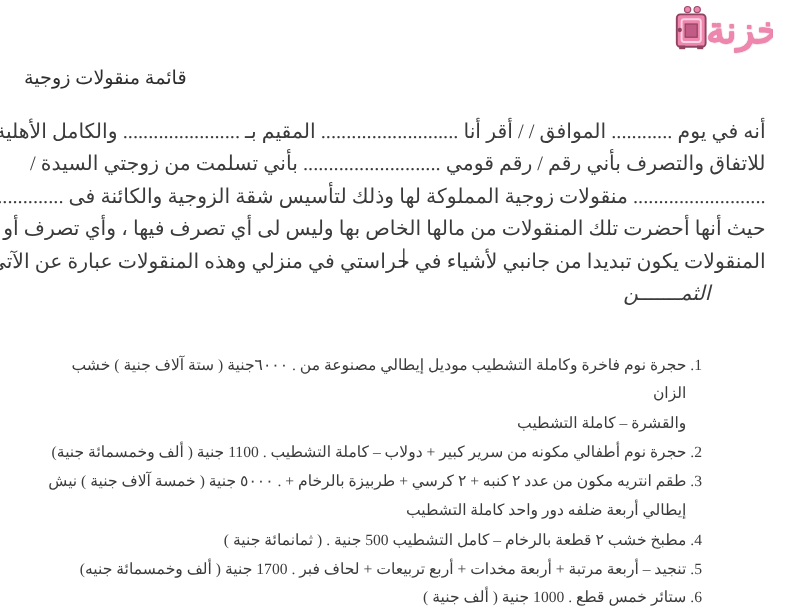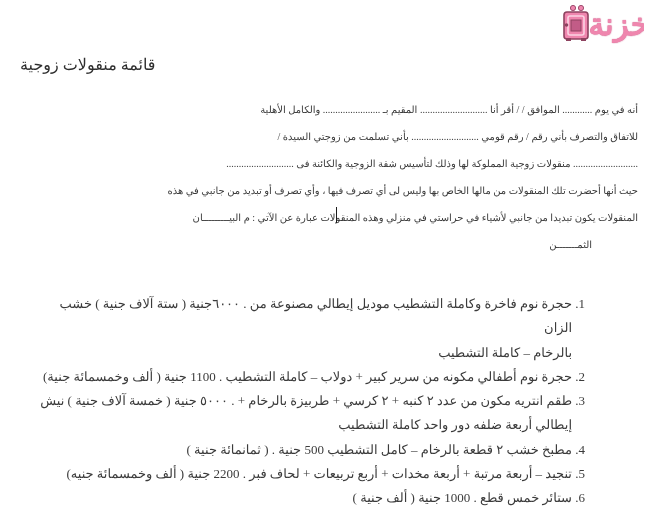--- a/index.html
+++ b/index.html
@@ -27,24 +27,24 @@
   
   .doc-title{
     position:absolute;top:55px;left:0;right:0;
     text-align:left;direction:rtl;
     font-size:16px;font-weight:normal;color:#2e2e2e;margin-left:20px;
   }
   
   .intro{
     position:absolute;top:96px;right:6px;left:6px;
     direction:rtl;text-align:right;
-    font-size:10px;line-height:27px;color:#3b3b3b;
+    font-size:17px;line-height:27px;color:#3b3b3b;
   }
   .intro-line{white-space:nowrap;}
-  .intro-line.price-head{padding-right:46px;}
+  .intro-line.price-head{padding-right:46px;font-style:italic;}
   
   .items{
     position:absolute;top:292px;right:46px;left:36px;
     direction:rtl;
   }
   .items ol{
     margin:0;padding:0 26px 0 0;
     list-style:decimal;
   }
   .items li{
@@ -89,24 +89,24 @@
     <div class="intro-line">حيث أنها أحضرت تلك المنقولات من مالها الخاص بها وليس لى أي تصرف فيها ، وأي تصرف أو تبديد من جانبي في هذه</div>
     <div class="intro-line">المنقولات يكون تبديدا من جانبي لأشياء في حراستي في منزلي وهذه المنقولات عبارة عن الآتي : م البيـــــــــان</div>
     <div class="intro-line price-head">الثمـــــــن</div>
   </div>
 
   <div class="text-cursor"></div>
 
   <div class="items">
     <ol>
       <li>حجرة نوم فاخرة وكاملة التشطيب موديل إيطالي مصنوعة من . ٦٠٠٠جنية ( ستة آلاف جنية ) خشب الزان
-بالرخام – كاملة التشطيب</li>
+والقشرة – كاملة التشطيب</li>
       <li>حجرة نوم أطفالي مكونه من سرير كبير + دولاب – كاملة التشطيب . 1100 جنية ( ألف وخمسمائة جنية)</li>
       <li>طقم انتريه مكون من عدد ٢ كنبه + ٢ كرسي + طربيزة بالرخام + . ٥٠٠٠ جنية ( خمسة آلاف جنية ) نيش
 إيطالي أربعة ضلفه دور واحد كاملة التشطيب</li>
       <li>مطبخ خشب ٢ قطعة بالرخام – كامل التشطيب 500 جنية . ( ثمانمائة جنية )</li>
-      <li>تنجيد – أربعة مرتبة + أربعة مخدات + أربع تربيعات + لحاف فبر . 2200 جنية ( ألف وخمسمائة جنيه)</li>
+      <li>تنجيد – أربعة مرتبة + أربعة مخدات + أربع تربيعات + لحاف فبر . 1700 جنية ( ألف وخمسمائة جنيه)</li>
       <li>ستائر خمس قطع . 1000 جنية ( ألف جنية )</li>
       <li>سجاد أربع قطع . ١٠٠٠ جنيه ( ألف جنية )</li>
     </ol>
   </div>
 
 </div>
 
 </body></html>

